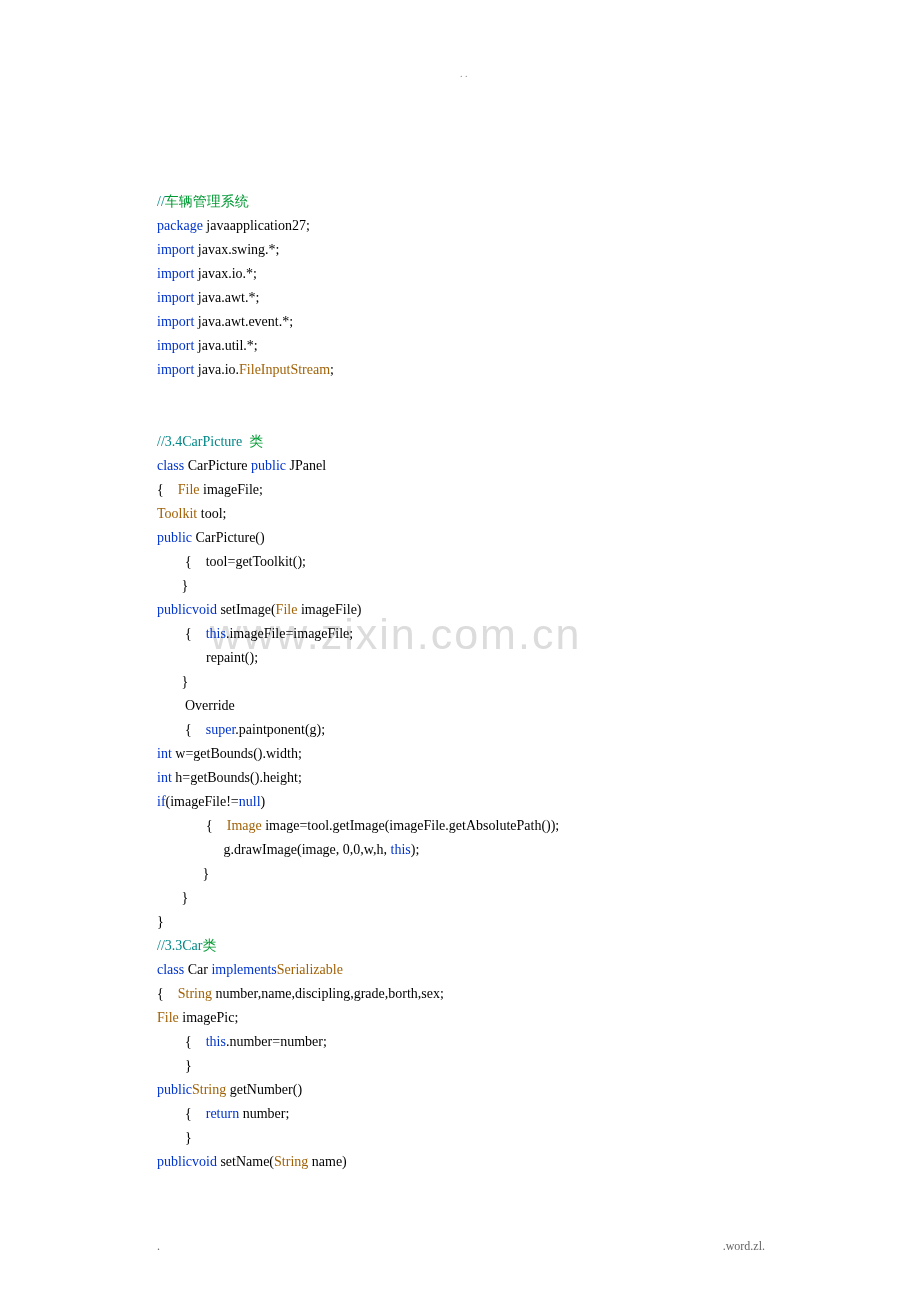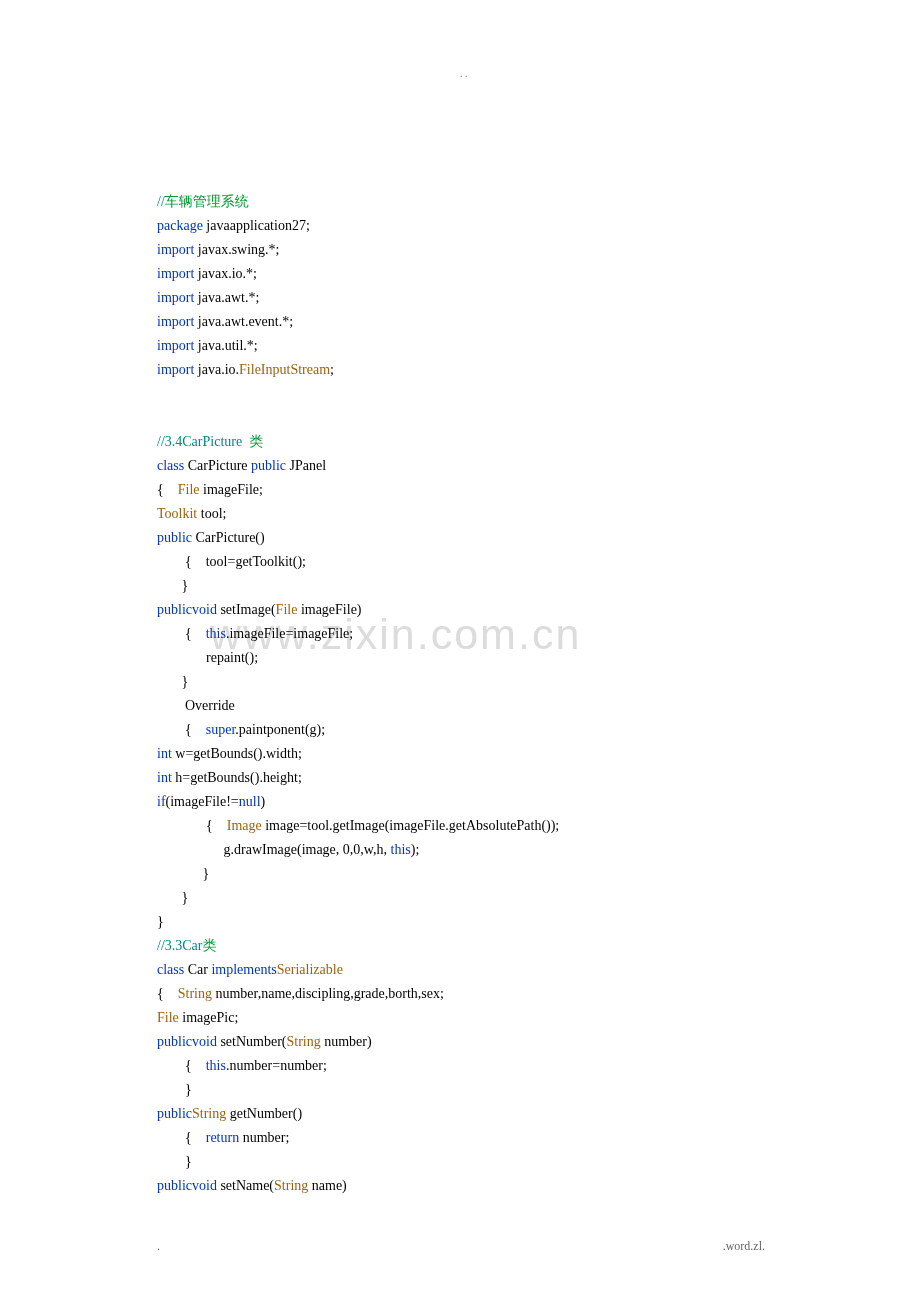--- a/index.html
+++ b/index.html
@@ -97,21 +97,20 @@
     <div class="line"><span class="kw-blue">if</span><span>(imageFile!=</span><span class="kw-blue">null</span><span>)</span></div>
     <div class="line"><span>              {    </span><span class="kw-teal">Image</span><span> image=tool.getImage(imageFile.getAbsolutePath());</span></div>
     <div class="line"><span>                   g.drawImage(image, 0,0,w,h, </span><span class="kw-blue">this</span><span>);</span></div>
     <div class="line"><span>             }</span></div>
     <div class="line"><span>       }</span></div>
     <div class="line"><span>}</span></div>
     <div class="line"><span class="comment-green">//3.3Car</span><span class="comment-cn">类</span></div>
     <div class="line"><span class="kw-blue">class</span><span> Car </span><span class="kw-blue">implements</span><span class="kw-teal">Serializable</span></div>
     <div class="line"><span>{    </span><span class="kw-teal">String</span><span> number,name,discipling,grade,borth,sex;</span></div>
     <div class="line"><span class="kw-teal">File</span><span> imagePic;</span></div>
-    <div class="line"><span class="kw-blue">public</span><span class="kw-blue">void</span><span> setNumber(</span><span class="kw-teal">String</span><span> number)</span></div>
     <div class="line"><span>        {    </span><span class="kw-blue">this</span><span>.number=number;</span></div>
     <div class="line"><span>        }</span></div>
     <div class="line"><span class="kw-blue">public</span><span class="kw-teal">String</span><span> getNumber()</span></div>
     <div class="line"><span>        {    </span><span class="kw-blue">return</span><span> number;</span></div>
     <div class="line"><span>        }</span></div>
     <div class="line"><span class="kw-blue">public</span><span class="kw-blue">void</span><span> setName(</span><span class="kw-teal">String</span><span> name)</span></div>
   </div>
 
   <div class="footer">
     <span>.</span>

